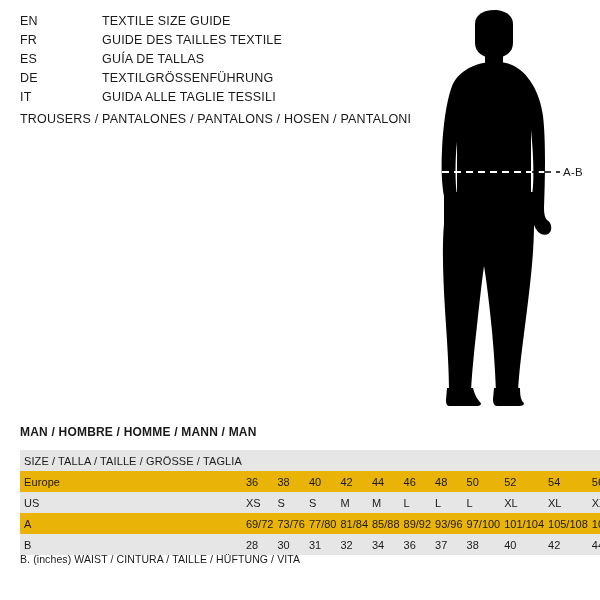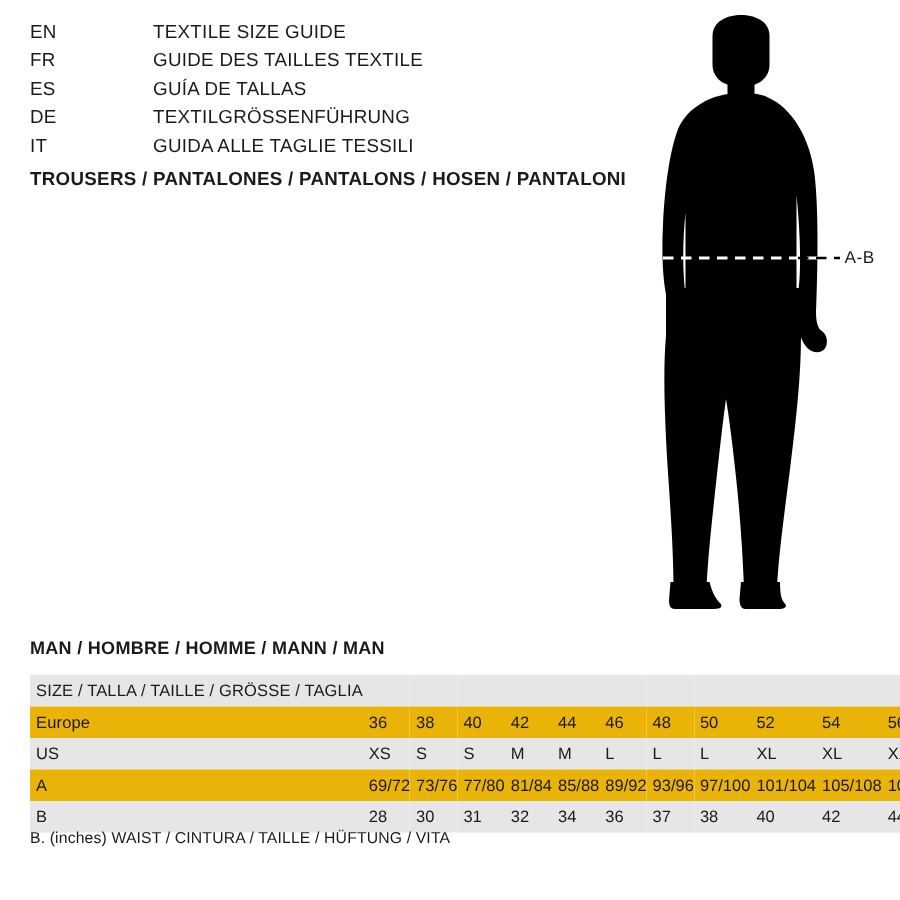--- a/index.html
+++ b/index.html
@@ -42,21 +42,21 @@
     letter-spacing: 0.2px;
     white-space: nowrap;
     margin-left: 44px;
   }
 
   .section-title {
     position: absolute;
     left: 20px;
     top: 112px;
     font-size: 12.5px;
-    font-weight: bold;
+    font-weight: normal;
     letter-spacing: 0.2px;
     white-space: nowrap;
   }
 
   
   .figure {
     position: absolute;
     left: 400px;
     top: 10px;
     width: 190px;

